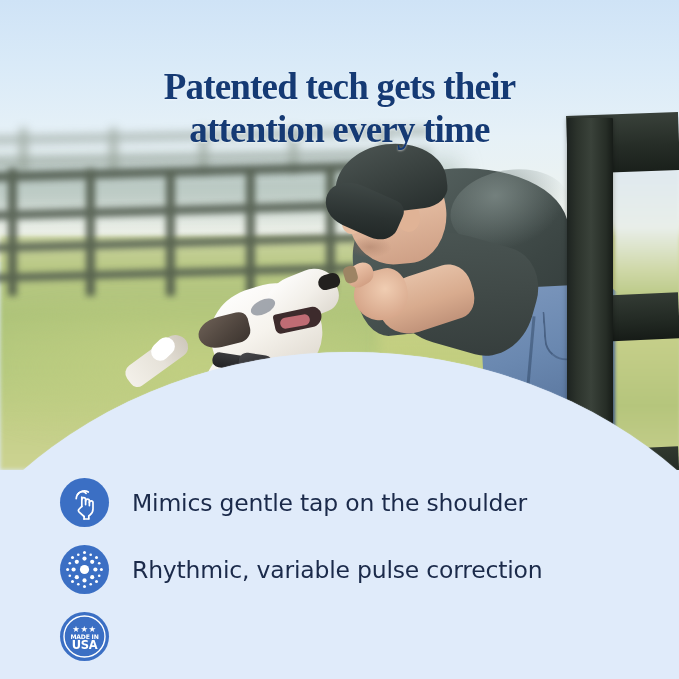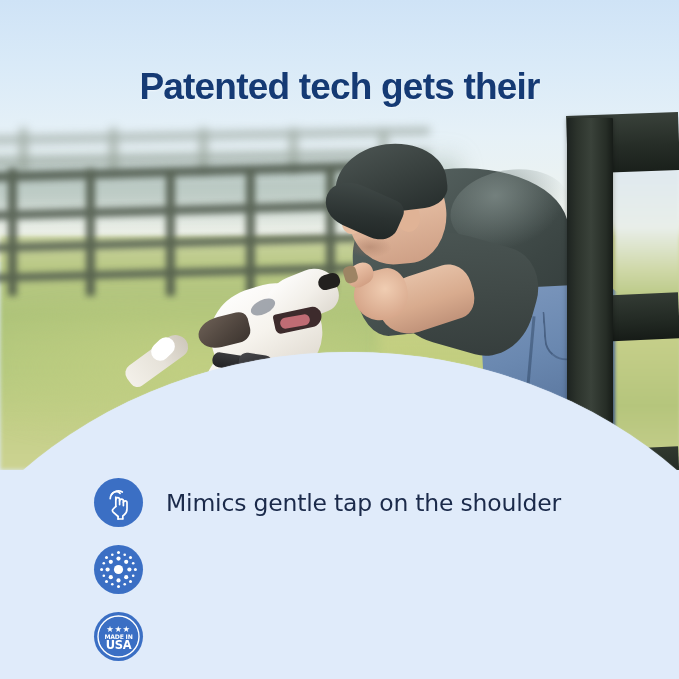--- a/index.html
+++ b/index.html
@@ -504,21 +504,21 @@
   }
 
   
   .headline {
     position: absolute;
     left: 0;
     top: 41px;
     width: 679px;
     text-align: center;
     color: #153a74;
-    font-family: Liberation Sans, sans-serif;
+    font-family: Liberation Serif, serif;
     font-weight: bold;
     font-size: 37px;
     line-height: 1.16;
     letter-spacing: -0.8px;
     padding: 0 64px;
     box-sizing: border-box;
     text-shadow: 0 1px 2px rgba(255,255,255,.55);
   }
   .headline .line { display: block; }
 
@@ -526,21 +526,21 @@
   .features {
     position: absolute;
     left: 0;
     top: 470px;
     width: 679px;
   }
   .feature-row {
     display: flex;
     align-items: center;
     height: 65px;
-    padding-left: 94px;
+    padding-left: 60px;
     margin-bottom: 2px;
   }
   .feature-icon {
     flex: 0 0 auto;
     width: 49px;
     height: 49px;
     border-radius: 50%;
     background: #3b6fc4;
     position: relative;
     overflow: hidden;
@@ -637,20 +637,21 @@
       <div class="frail-mid"></div>
       <div class="frail-bot"></div>
       <div class="fpost"></div>
     </div>
 
     <div class="arc-mask"></div>
   </div>
 
   <h1 class="headline">
     <span class="line">Patented tech gets their</span>
+    <span class="line">attention every time</span>
   </h1>
 
   <div class="features">
 
     <div class="feature-row">
       <span class="feature-icon">
         <svg width="49" height="49" viewBox="0 0 49 49">
           <g fill="none" stroke="#ffffff" stroke-width="1.7" stroke-linecap="round" stroke-linejoin="round">
             <path d="M17.5 16.5 a5.4 5.4 0 0 1 8.6 -1.2"></path>
             <path d="M16.2 20.6 a8.2 8.2 0 0 1 12.1 -6.6"></path>
@@ -692,20 +693,21 @@
             <circle cx="39.2" cy="18.3" r="1.3"></circle>
             <circle cx="39.2" cy="30.7" r="1.3"></circle>
             <circle cx="30.7" cy="39.2" r="1.3"></circle>
             <circle cx="18.3" cy="39.2" r="1.3"></circle>
             <circle cx="9.8" cy="30.7" r="1.3"></circle>
             <circle cx="9.8" cy="18.3" r="1.3"></circle>
             <circle cx="18.3" cy="9.8" r="1.3"></circle>
           </g>
         </svg>
       </span>
+      <span class="feature-label">Rhythmic, variable pulse correction</span>
     </div>
 
     <div class="feature-row">
       <span class="feature-icon">
         <svg width="49" height="49" viewBox="0 0 49 49">
           <circle cx="24.5" cy="24.5" r="20.5" fill="none" stroke="#ffffff" stroke-width="1.4"></circle>
           <text x="24.5" y="19.6" text-anchor="middle" fill="#ffffff" font-family="DejaVu Sans, sans-serif" font-size="8.4" letter-spacing="0.6">★★★</text>
           <text x="24.5" y="27.3" text-anchor="middle" fill="#ffffff" font-family="DejaVu Sans, sans-serif" font-size="6.1" font-weight="bold" letter-spacing="-0.2">MADE IN</text>
           <text x="24.5" y="37.2" text-anchor="middle" fill="#ffffff" font-family="DejaVu Sans, sans-serif" font-size="11.5" font-weight="bold" letter-spacing="-0.4">USA</text>
         </svg>

